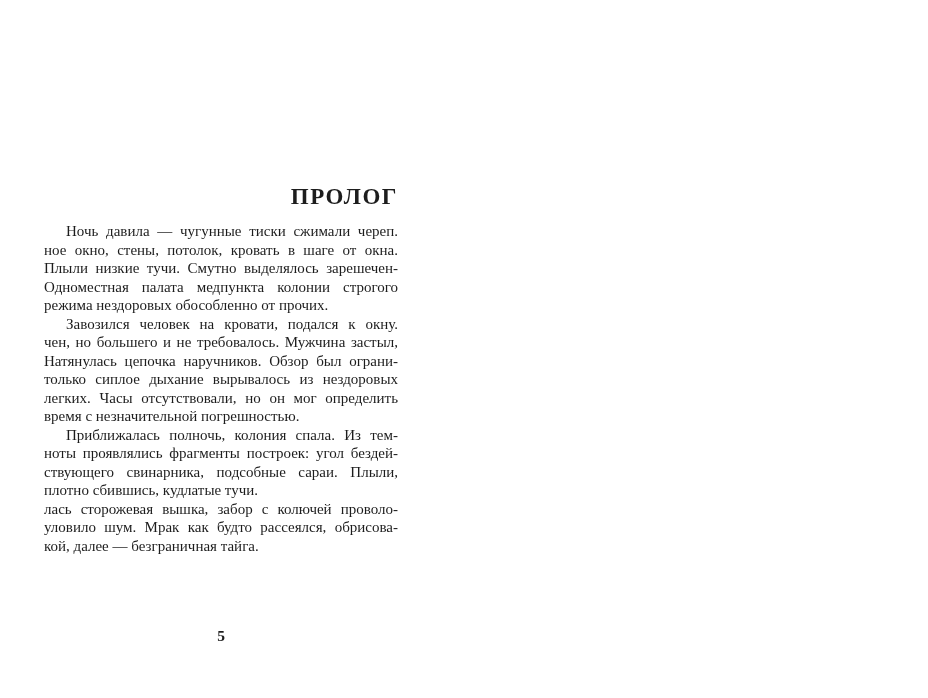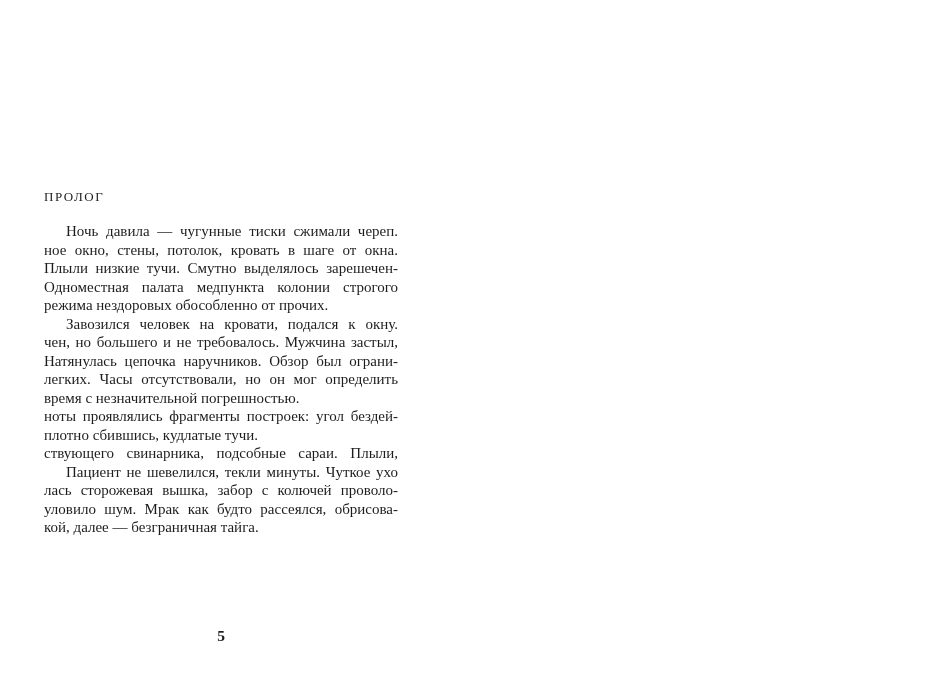--- a/index.html
+++ b/index.html
@@ -16,21 +16,21 @@
     position:relative;
     overflow:hidden;
   }
   .spread{position:absolute;inset:0;}
   .page{position:absolute;top:0;height:698px;}
   .page-left{left:0;width:464px;}
   .page-right{left:464px;width:464px;}
 
   .chapter-heading{
     position:absolute;left:44px;top:186px;width:354px;
-    text-align:left;font-weight:normal;font-size:13px;
+    text-align:right;font-weight:bold;font-size:23px;
     letter-spacing:1.5px;line-height:22px;
   }
 
   .text-block{position:absolute;font-size:15px;line-height:18.5px;}
   .text-block.left{left:44px;top:222px;width:354px;}
 
   .para{margin:0;padding:0;}
   .line{
     text-align:justify;
     -moz-text-align-last:justify;
@@ -61,30 +61,31 @@
           <div class="line indent">Ночь давила — чугунные тиски сжимали череп.</div>
           <div class="line">ное окно, стены, потолок, кровать в шаге от окна.</div>
           <div class="line">Плыли низкие тучи. Смутно выделялось зарешечен-</div>
           <div class="line">Одноместная палата медпункта колонии строгого</div>
           <div class="line last">режима нездоровых обособленно от прочих.</div>
         </div>
         <div class="para">
           <div class="line indent">Завозился человек на кровати, подался к окну.</div>
           <div class="line">чен, но большего и не требовалось. Мужчина застыл,</div>
           <div class="line">Натянулась цепочка наручников. Обзор был ограни-</div>
+          <div class="line">только сиплое дыхание вырывалось из нездоровых</div>
           <div class="line">легких. Часы отсутствовали, но он мог определить</div>
           <div class="line last">время с незначительной погрешностью.</div>
         </div>
         <div class="para">
+          <div class="line indent">Приближалась полночь, колония спала. Из тем-</div>
           <div class="line">ноты проявлялись фрагменты построек: угол бездей-</div>
+          <div class="line">ствующего свинарника, подсобные сараи. Плыли,</div>
           <div class="line last">плотно сбившись, кудлатые тучи.</div>
-          <div class="line">ствующего свинарника, подсобные сараи. Плыли,</div>
         </div>
         <div class="para">
-          <div class="line indent">Пациент не шевелился, текли минуты. Чуткое ухо</div>
           <div class="line">лась сторожевая вышка, забор с колючей проволо-</div>
           <div class="line">уловило шум. Мрак как будто рассеялся, обрисова-</div>
           <div class="line last">кой, далее — безграничная тайга.</div>
         </div>
       </div>
     <div class="page-number left">5</div>
   </div>
 
   <div class="page page-right">
     

